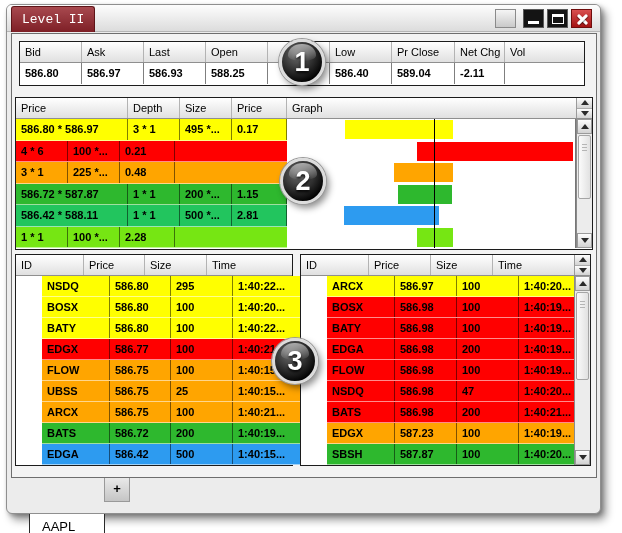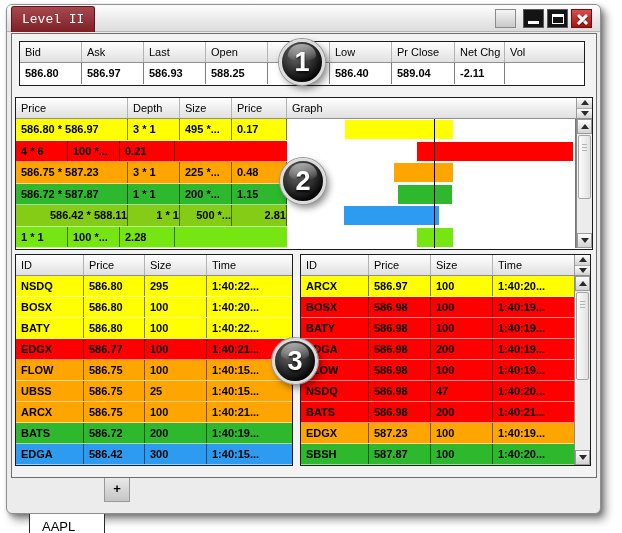--- a/index.html
+++ b/index.html
@@ -84,21 +84,21 @@
   .tri-dn { width:0; height:0; border-left:4px solid transparent; border-right:4px solid transparent;
             border-top:5px solid #2a2a2a; }
 
   
   .bidtbl { left:3px; top:220px; width:278px; height:212px; }
   .asktbl { left:288px; top:220px; width:291px; height:212px; }
   .bw0{width:68px}.bw1{width:61px}.bw2{width:62px}.bw3{width:85px;border-right:none}
   .aw0{width:68px}.aw1{width:62px}.aw2{width:62px}.awt{flex:1;border-right:none}
   .bt-body { display:flex; height:189px; }
   .bt-rows { flex:1; display:flex; flex-direction:column; }
-  .bt-rows .row { flex:1; }
+  .bt-rows .row { flex:1;margin-left:26px; }
 
   
   .tabbar { position:absolute; left:0; top:473px; right:0; height:32px; }
   .tab { position:absolute; top:0; font-size:13px; }
   .tab.active { left:22px; width:76px; height:27px; background:#fff;
                 border:1px solid #2a2a2a; border-top:none; padding:5px 12px 0 12px;margin-top:36px; }
   .tab.add { left:97px; width:26px; height:24px; background:linear-gradient(#e9e9e9,#c5c5c5);
              border:1px solid #999; border-top:none; text-align:center; padding-top:3px;
              font-weight:bold; }
 
@@ -188,32 +188,31 @@
             <div class="cell dw1">3 * 1</div>
             <div class="cell dw2">495 *...</div>
             <div class="cell dw3">0.17</div>
           </div>
           <div class="row" style="background: rgb(255, 0, 0);">
             <div class="cell dw1">4 * 6</div>
             <div class="cell dw2">100 *...</div>
             <div class="cell dw3">0.21</div>
           </div>
           <div class="row" style="background: rgb(255, 165, 0);">
-            <div class="cell dw0">586.75 * 587.23</div>
             <div class="cell dw1">3 * 1</div>
             <div class="cell dw2">225 *...</div>
             <div class="cell dw3">0.48</div>
           </div>
           <div class="row" style="background: rgb(46, 184, 46);">
             <div class="cell dw0">586.72 * 587.87</div>
             <div class="cell dw1">1 * 1</div>
             <div class="cell dw2">200 *...</div>
             <div class="cell dw3">1.15</div>
           </div>
-          <div class="row" style="background: #84cc16; text-align: right;">
+          <div class="row" style="background: #22c55e;">
             <div class="cell dw0">586.42 * 588.11</div>
             <div class="cell dw1">1 * 1</div>
             <div class="cell dw2">500 *...</div>
             <div class="cell dw3">2.81</div>
           </div>
           <div class="row" style="background: rgb(118, 230, 19);">
             <div class="cell dw1">1 * 1</div>
             <div class="cell dw2">100 *...</div>
             <div class="cell dw3">2.28</div>
           </div>
@@ -305,21 +304,21 @@
           </div>
           <div class="row" style="background: rgb(46, 184, 46);">
             <div class="cell bw0">BATS</div>
             <div class="cell bw1">586.72</div>
             <div class="cell bw2">200</div>
             <div class="cell bw3">1:40:19...</div>
           </div>
           <div class="row" style="background: rgb(45, 155, 240);">
             <div class="cell bw0">EDGA</div>
             <div class="cell bw1">586.42</div>
-            <div class="cell bw2">300</div>
+            <div class="cell bw2">500</div>
             <div class="cell bw3">1:40:15...</div>
           </div>
         </div>
       </div>
     </div>
 
     <div class="tbl asktbl">
       <div class="thead">
         <div class="hcell aw0">ID</div>
         <div class="hcell aw1">Price</div>

